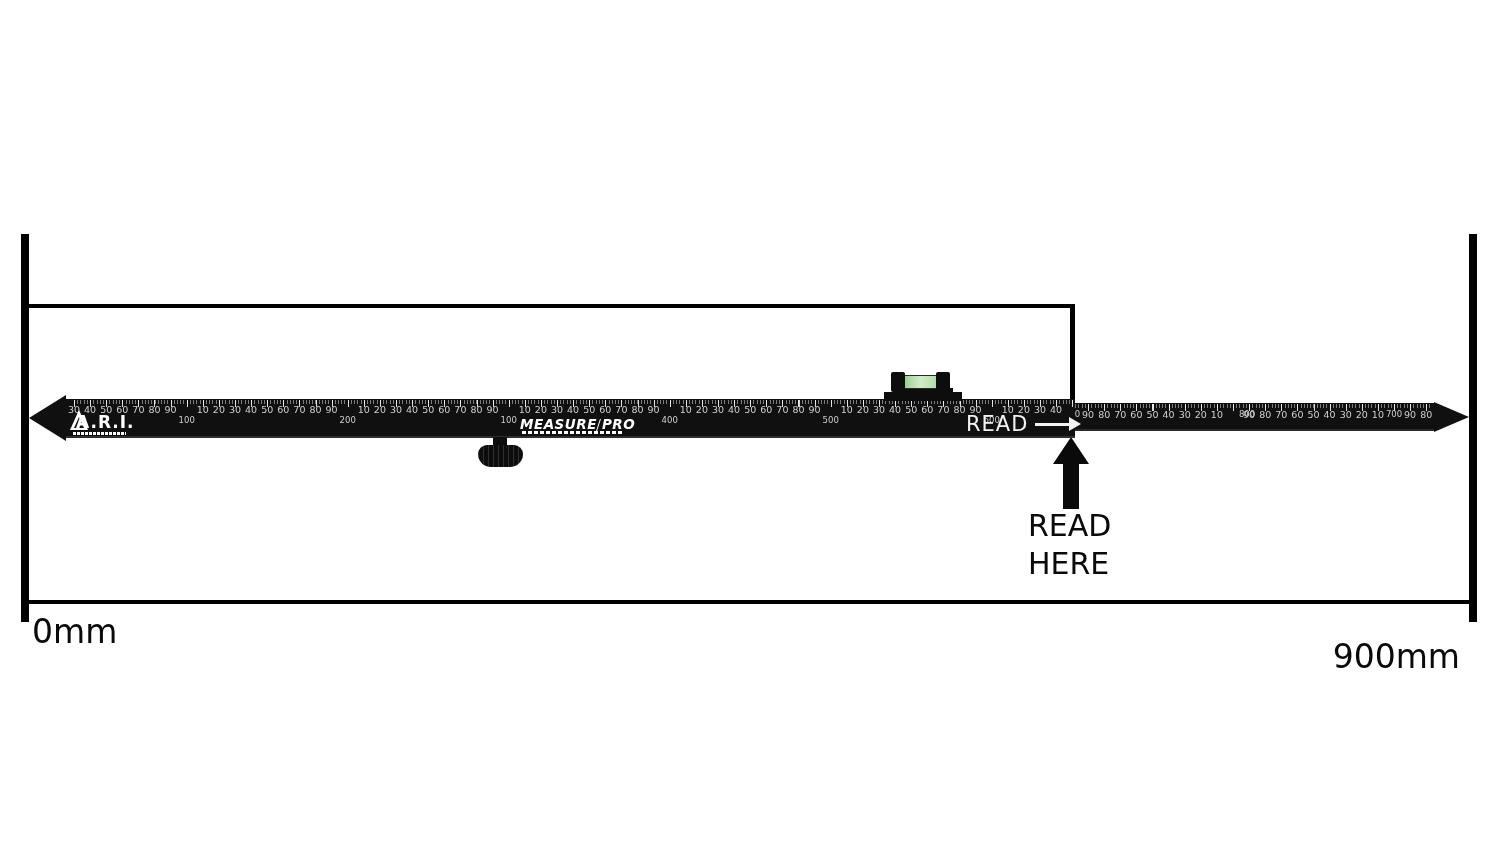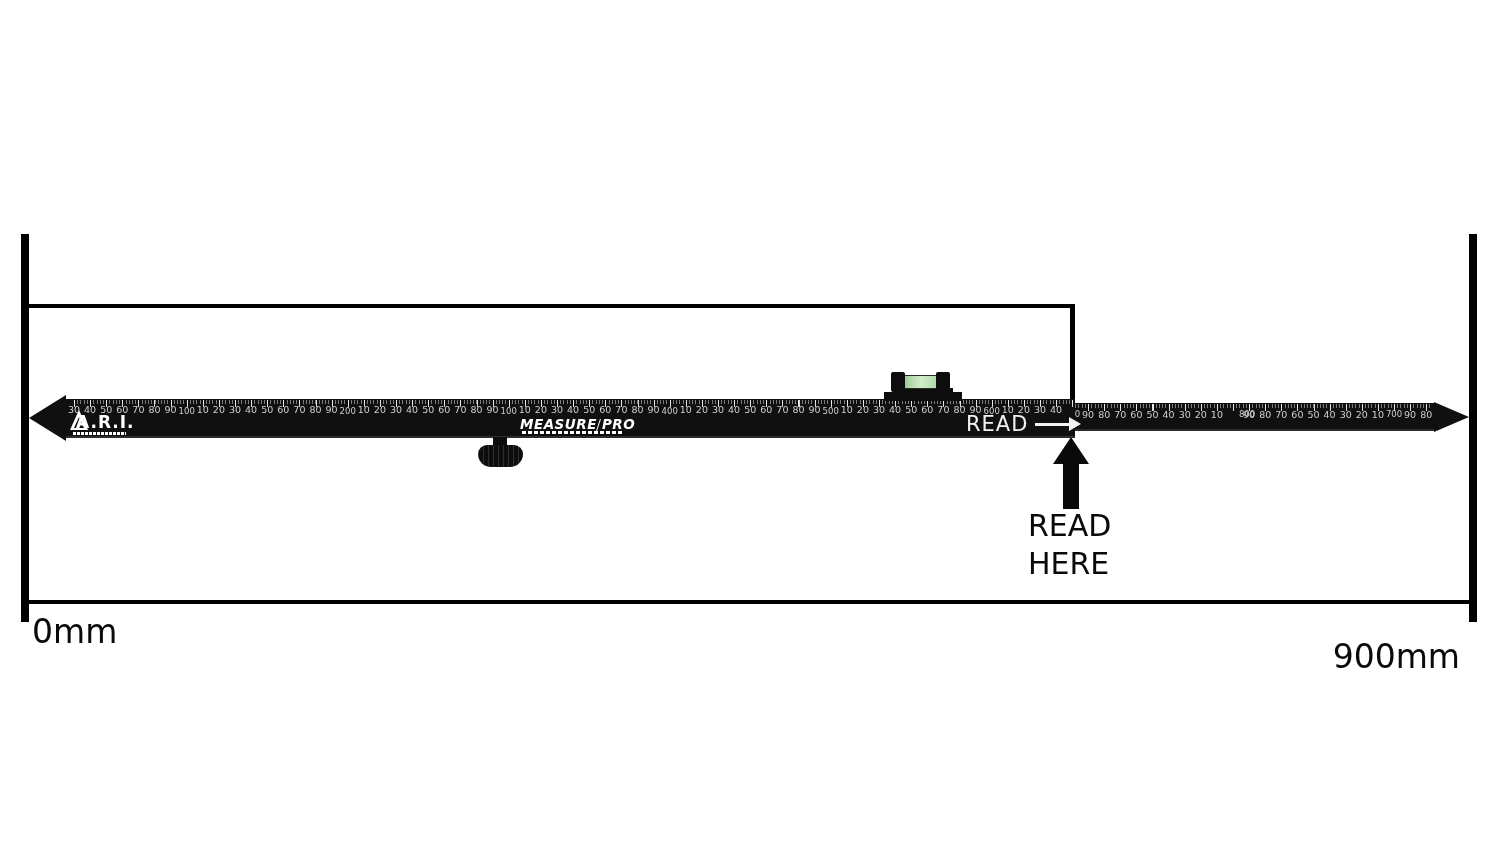--- a/index.html
+++ b/index.html
@@ -41,21 +41,21 @@
   .ticks{position:absolute;left:0;right:0;top:1px;height:7px;
     background-image:
       repeating-linear-gradient(to right, rgba(255,255,255,.85) 0 1px, transparent 1px 16.1px),
       repeating-linear-gradient(to right, rgba(255,255,255,.45) 0 1px, transparent 1px 3.22px);
     background-size:100% 7px,100% 4px;background-repeat:no-repeat;}
   #main-ticks{background-position:8px 0,8px 0;}
   #ext-ticks{background-position:-3px 0,-3px 0;}
 
   .tick-label{position:absolute;top:5px;transform:translateX(-50%);
     font-size:9.5px;color:#cfcfcf;white-space:nowrap;font-family:"DejaVu Sans",sans-serif;}
-  .tick-label.cent{font-size:8.5px;top:7px;}
+  .tick-label.cent{font-size:8.5px;top:16px;}
   #ruler-ext-body .tick-label{top:6px;}
 
   
   #ari-logo{left:70px;top:408px;width:62px;height:30px;color:#ffffff;}
   #ari-tri{position:absolute;left:0;top:2px;width:0;height:0;
     border-left:9px solid transparent;border-right:9px solid transparent;border-bottom:20px solid #ffffff;}
   #ari-tri-inner{position:absolute;left:4px;top:9px;width:0;height:0;
     border-left:5px solid transparent;border-right:5px solid transparent;border-bottom:11px solid #101010;}
   #ari-text{position:absolute;left:6px;top:4px;font-size:17px;font-weight:bold;letter-spacing:1px;color:#ffffff;}
   #ari-bar{position:absolute;left:2px;top:24px;width:54px;height:3px;background:#ffffff;

